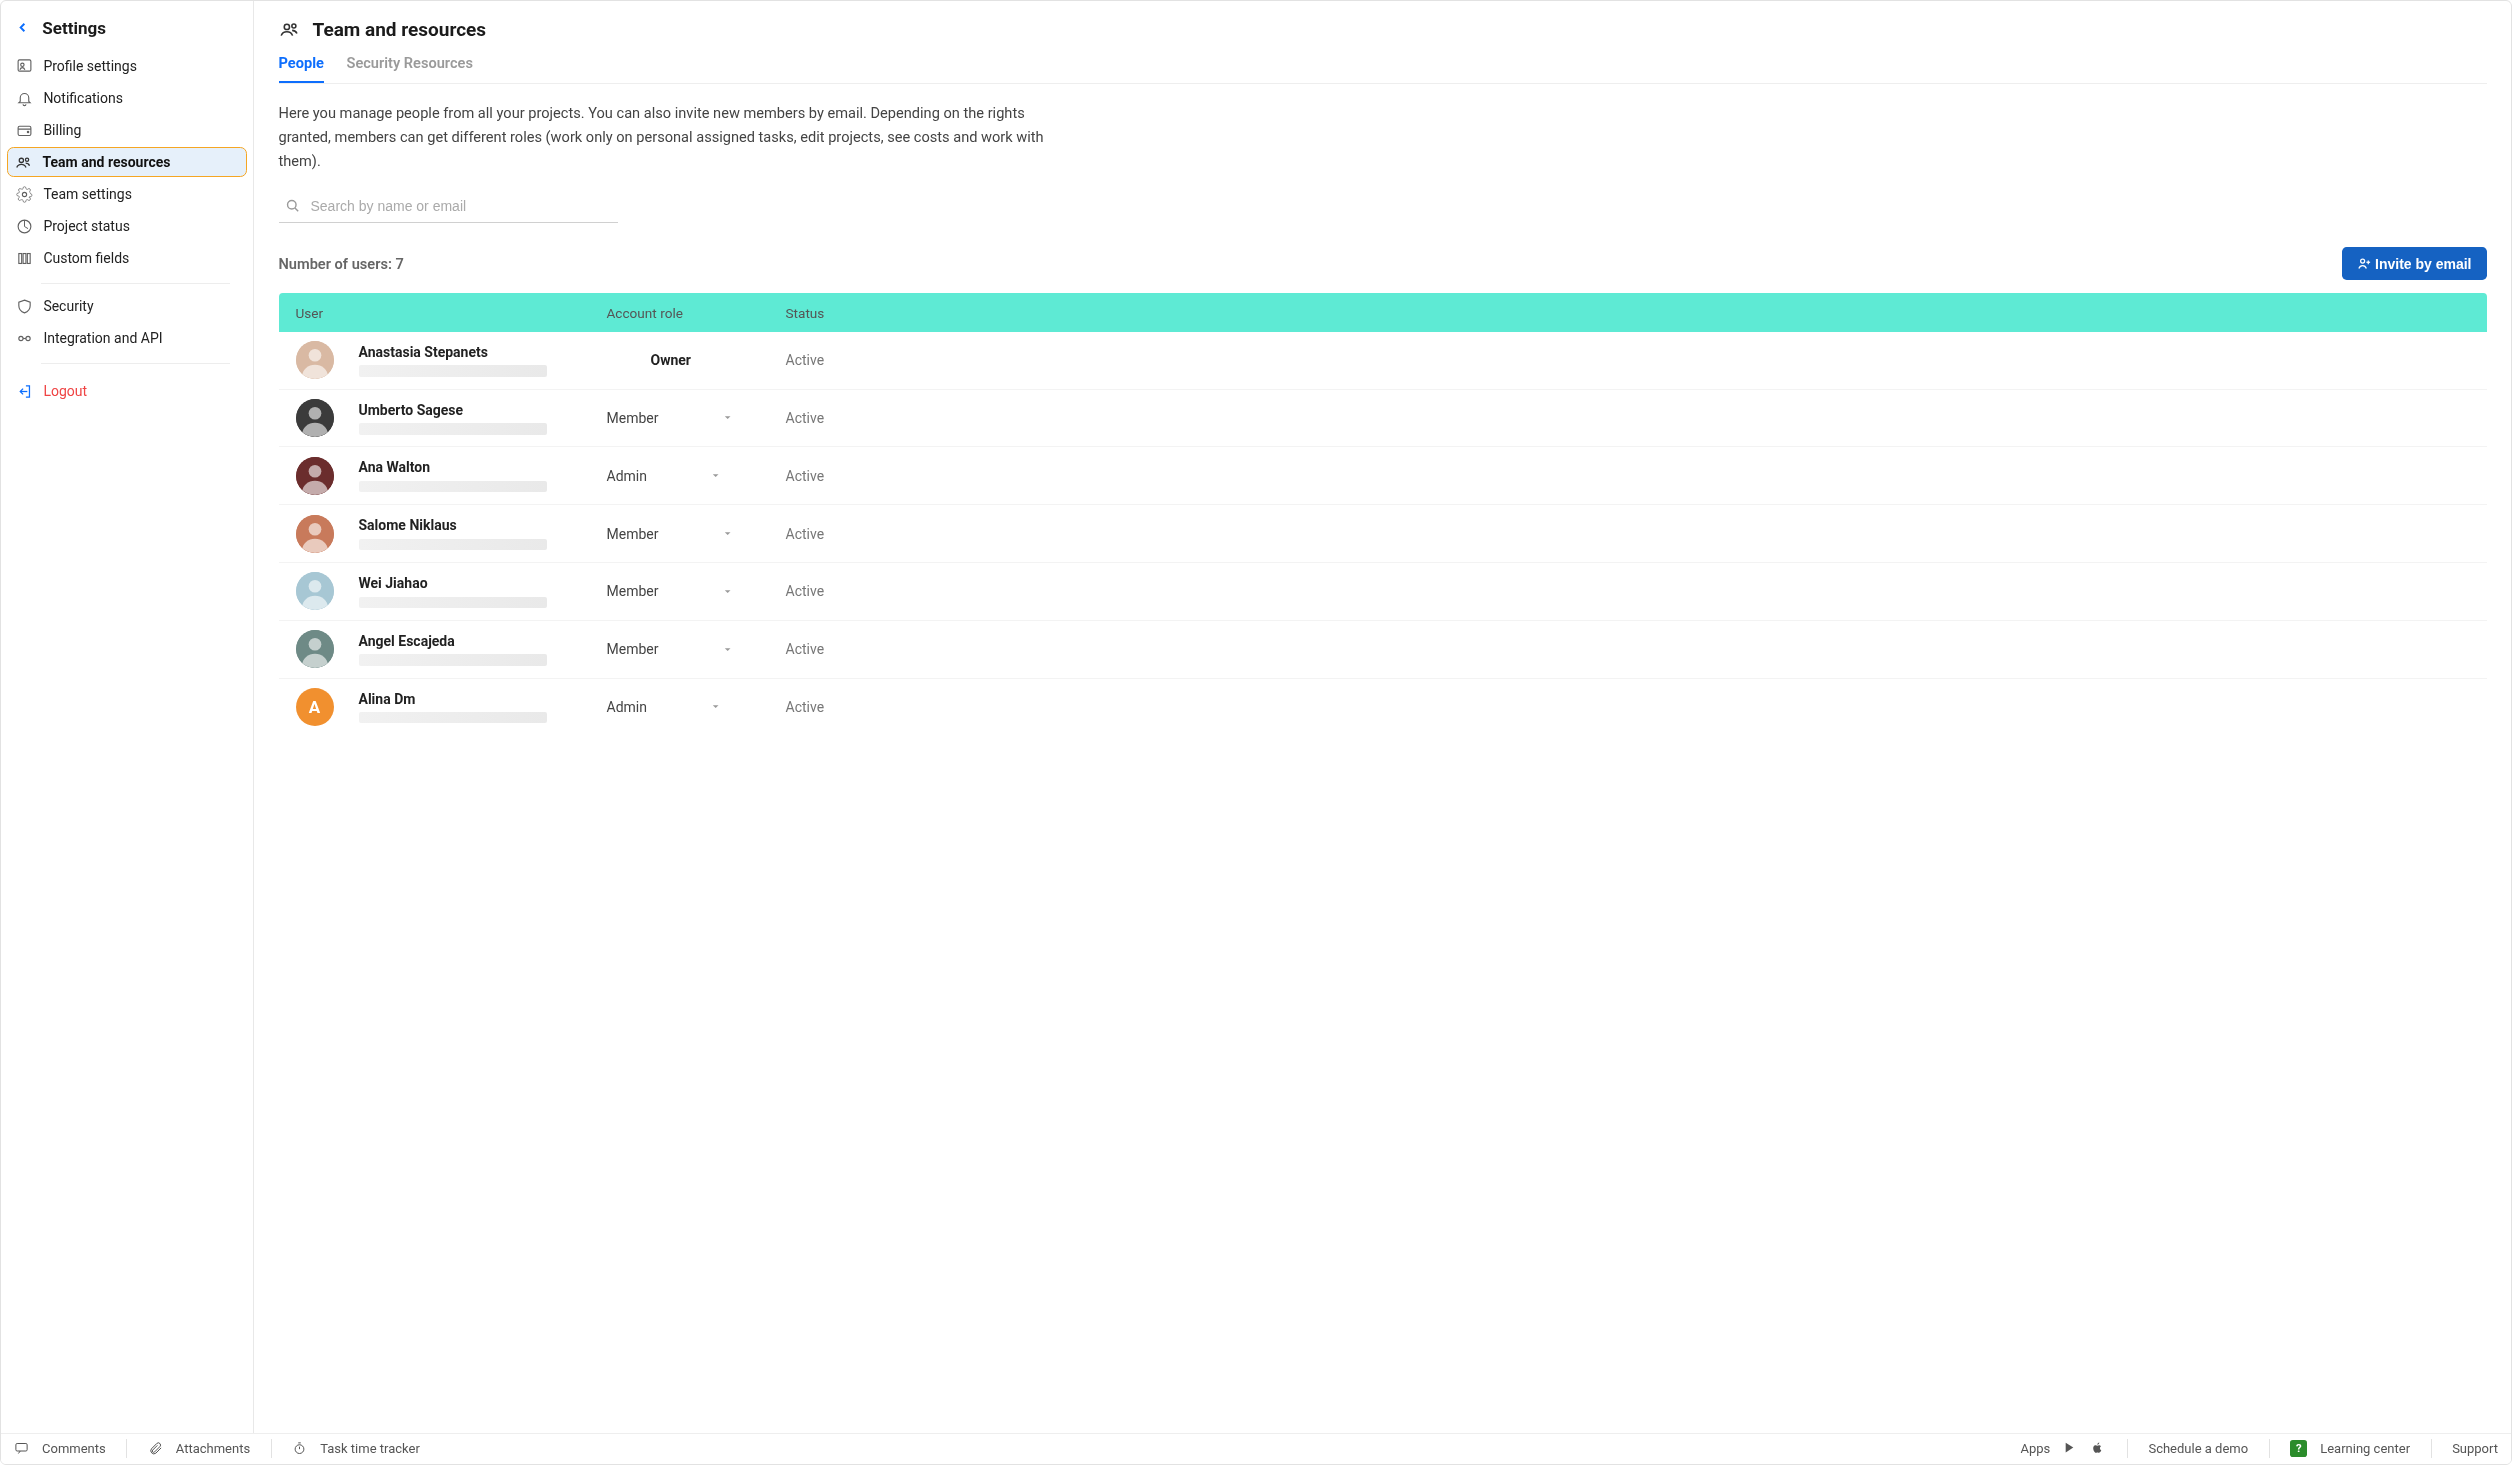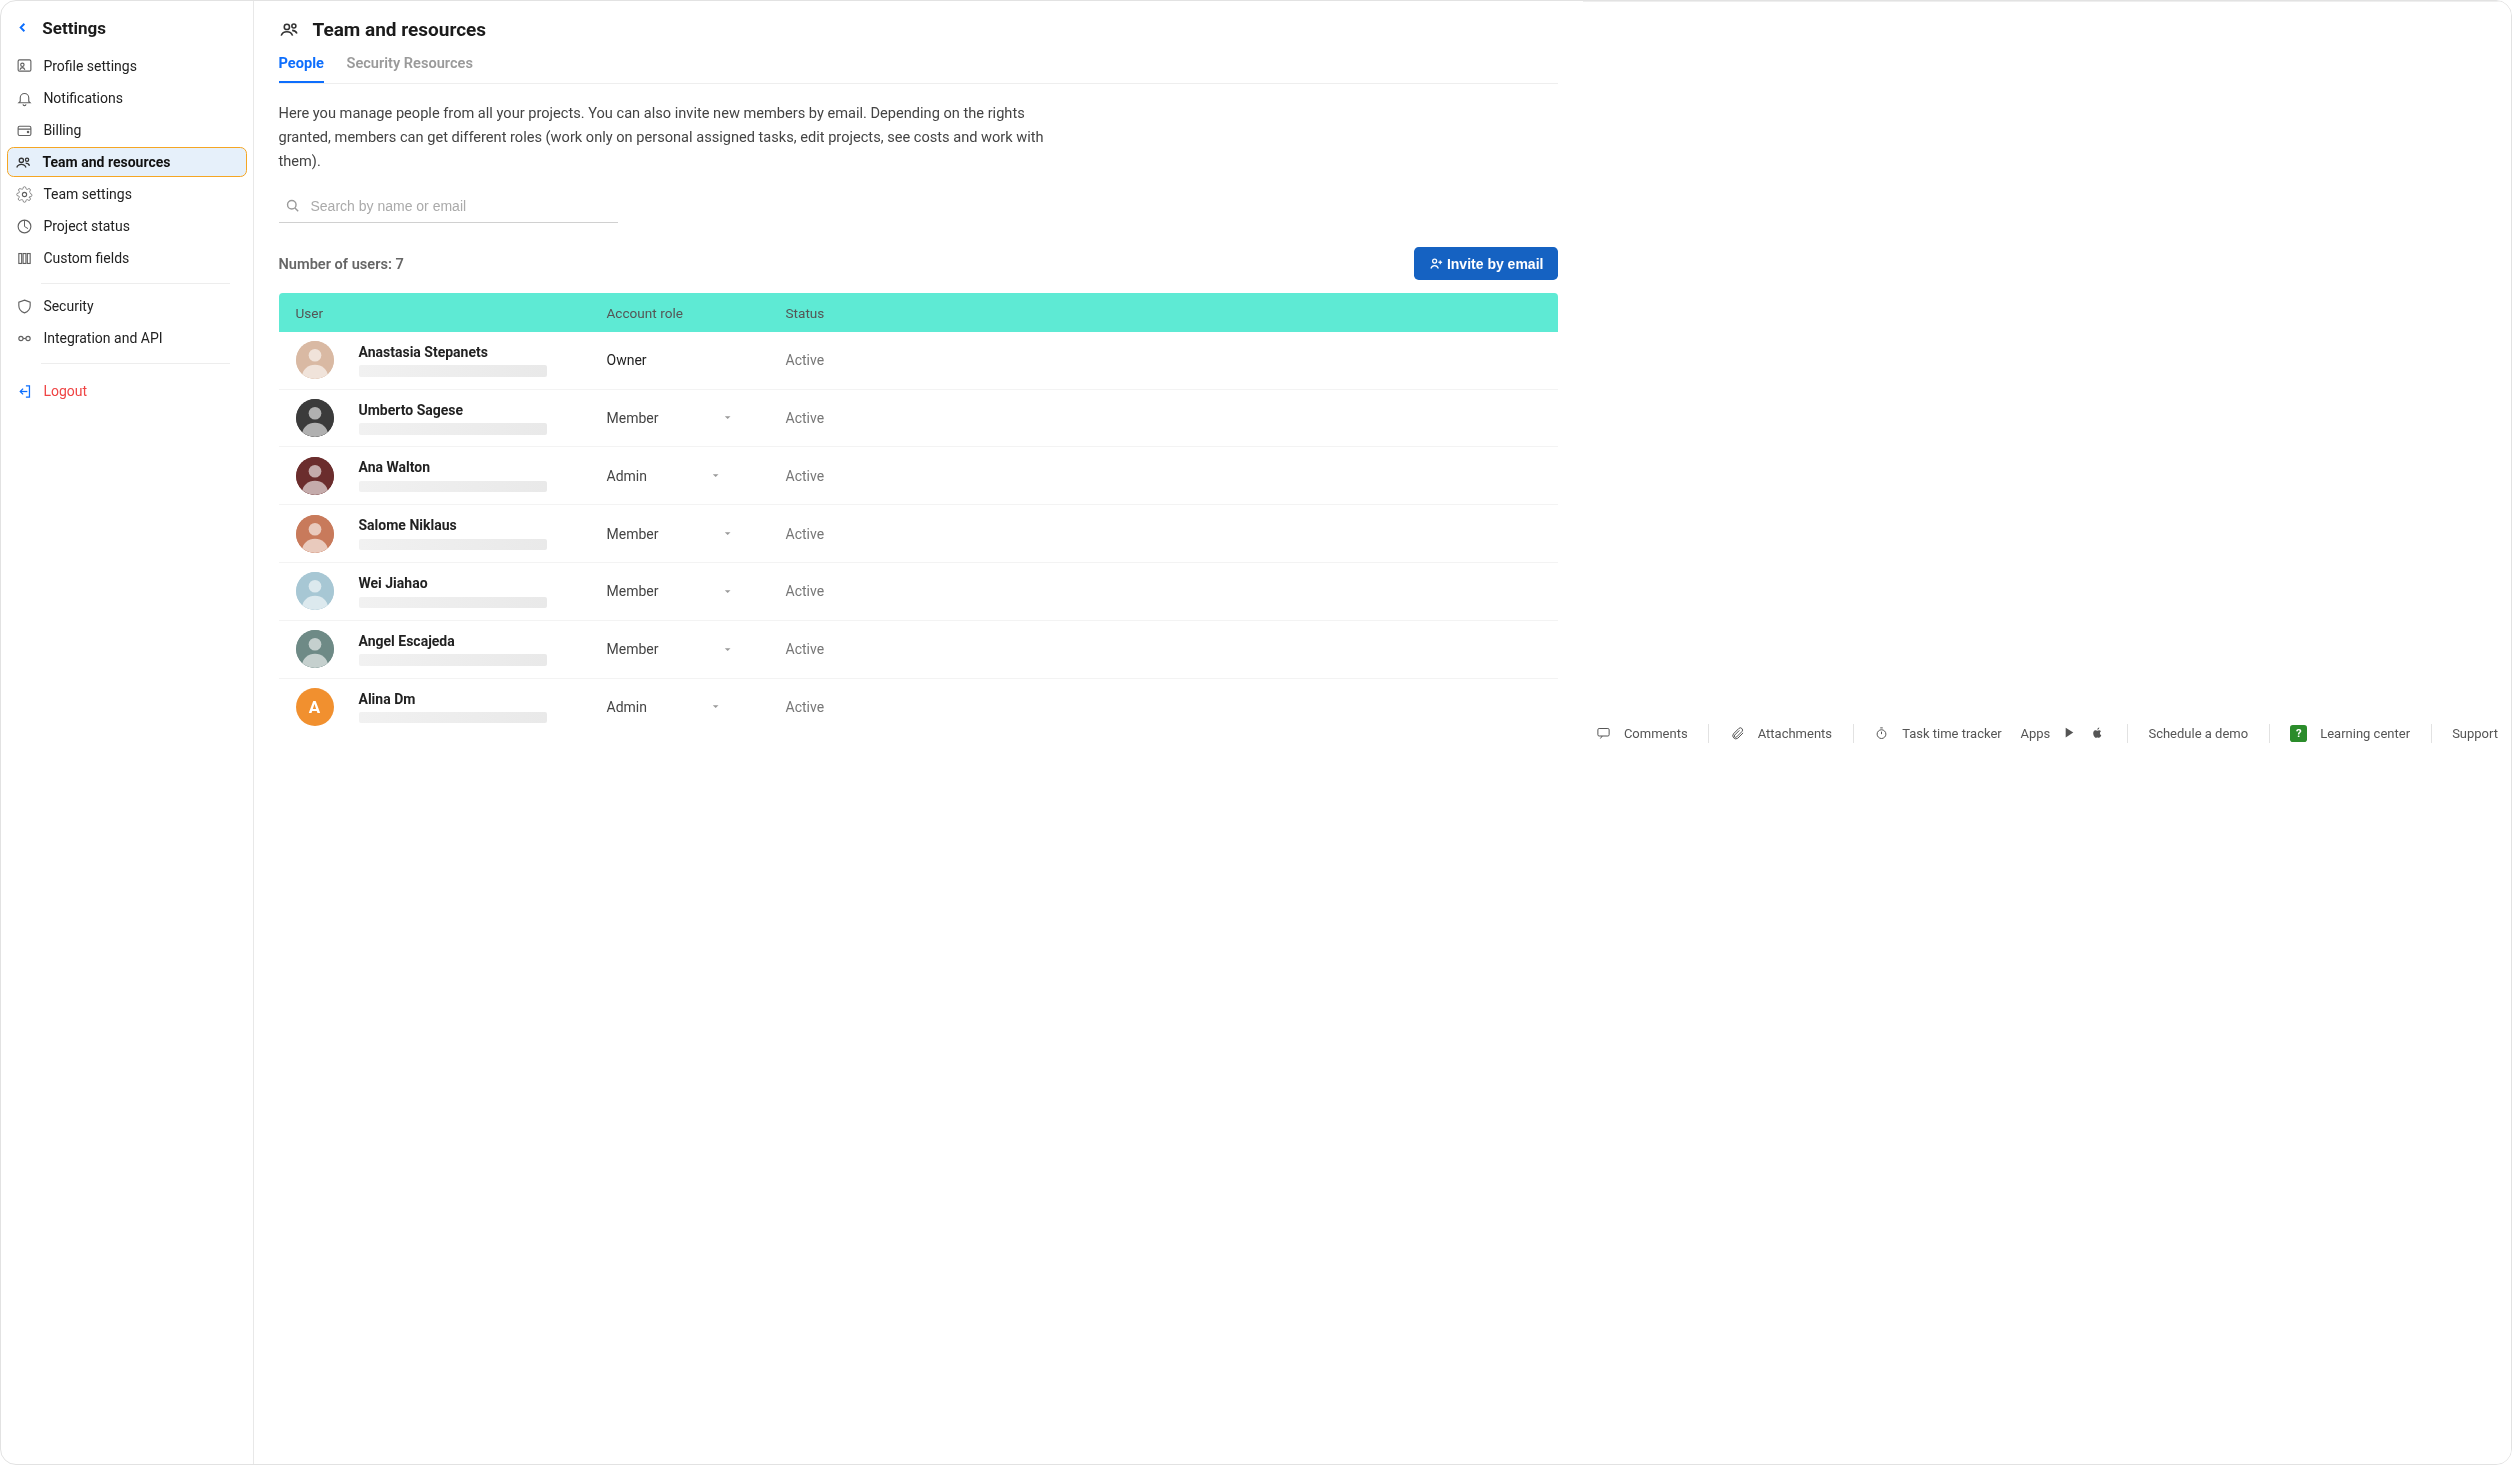--- a/index.html
+++ b/index.html
@@ -5,25 +5,25 @@
   * { box-sizing: border-box; margin: 0; padding: 0; }
   html, body { height: 100%; }
   body {
     font-family: -apple-system, BlinkMacSystemFont, "Segoe UI", Roboto, "Helvetica Neue", Arial, sans-serif;
     font-size: 14px;
     color: #333;
     background: #fff;
   }
   .app {
     display: flex;
-    flex-direction: row;
+    flex-direction: column;
     width: 100%;
     height: 100vh;
     border: 0.9px solid #e2e2e2;
-    border-radius: 16px;
+    border-radius: 6px;
     overflow: hidden;
   }
   .body {
     display: flex;
     flex: 1;
     min-height: 0;
   }
   
   .sidebar {
     width: 253px;
@@ -244,21 +244,21 @@
     height: 11.3px;
     border-radius: 1.9px;
     background: linear-gradient(90deg,#f1f1f1,#e9e9e9);
   }
   .role-cell {
     display: flex;
     align-items: center;
     gap: 7.5px;
     color:#444;
   }
-  .role-cell.owner { font-weight:400; color:#222;}
+  .role-cell.owner { font-weight:700; color:#222;margin-left:44px;}
   .role-caret { color:#9a9a9a; margin-left: 56px;}
   .status-cell { color:#777; }
 
   
   .footer {
     border-top: 0.9px solid #eee;
     display: flex;
     align-items: center;
     padding: 5.6px 13px;
     gap: 9.4px;

